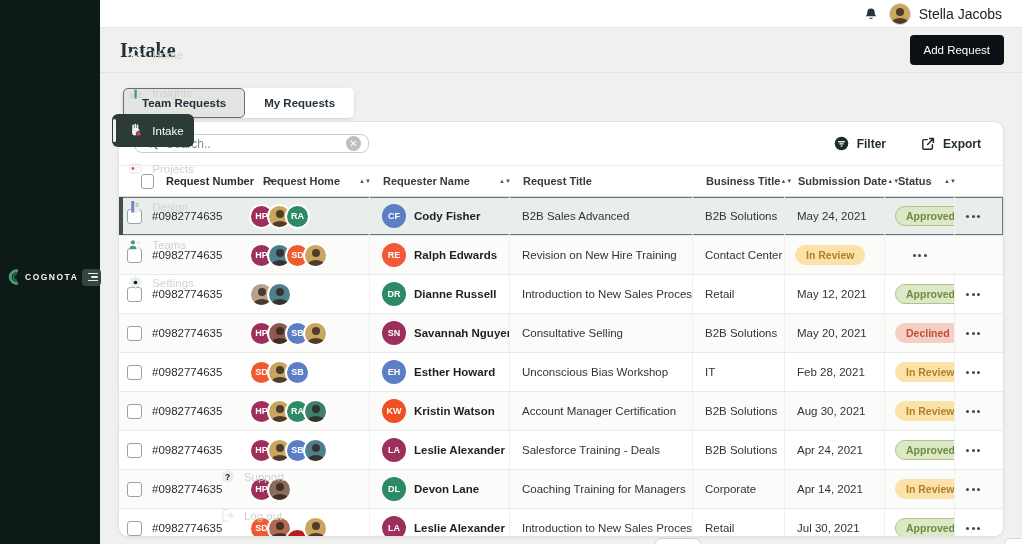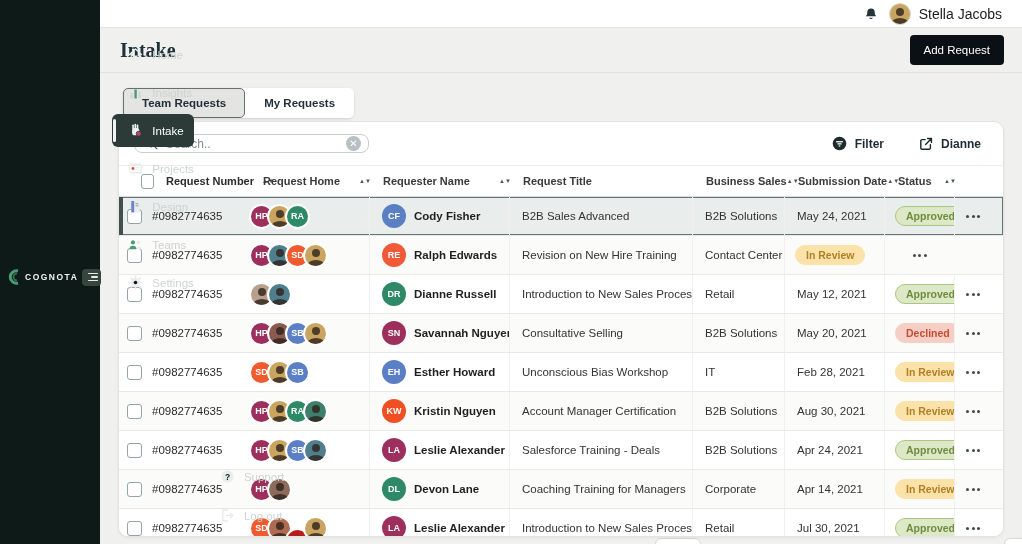--- a/index.html
+++ b/index.html
@@ -321,21 +321,21 @@
         </span>
         <span>Filter</span>
       </span>
       <span class="tool-btn">
         <span>
           <svg width="16" height="16" viewBox="0 0 20 20">
               <path d="M9 4.5 H5 a1.5 1.5 0 0 0 -1.5 1.5 V15 a1.5 1.5 0 0 0 1.5 1.5 H14 a1.5 1.5 0 0 0 1.5 -1.5 V11" stroke="#1d2b2b" stroke-width="1.8" fill="none" stroke-linecap="round"></path>
               <path d="M9.5 10.5 L16.5 3.5 M12 3.2 H16.8 V8" stroke="#1d2b2b" stroke-width="1.8" fill="none" stroke-linecap="round" stroke-linejoin="round"></path>
             </svg>
         </span>
-        <span>Dianne</span>
+        <span>Export</span>
       </span>
     </div>
   </div>
 
   <div class="thead">
     <span class="hcell">
         <span class="checkbox"></span>
       </span>
     <span class="hcell c-num">
         <span>Request  Number</span>
@@ -346,21 +346,21 @@
         <span class="sort">▲▼</span>
       </span>
     <span class="hcell">
         <span>Requester  Name</span>
         <span class="sort">▲▼</span>
       </span>
     <span class="hcell">
         <span>Request  Title</span>
       </span>
     <span class="hcell">
-        <span>Business Sales</span>
+        <span>Business Title</span>
         <span class="sort">▲▼</span>
       </span>
     <span class="hcell">
         <span>Submission Date</span>
         <span class="sort">▲▼</span>
       </span>
     <span class="hcell">
         <span>Status</span>
         <span class="sort">▲▼</span>
       </span>
@@ -554,21 +554,21 @@
     <span class="cell c-owners">
           <span class="avatars">
             <span class="avatar" style="background: rgb(156, 47, 91);">HP</span>
             <span class="avatar photo" style="background: rgb(201, 165, 95);"></span>
             <span class="avatar" style="background: rgb(46, 138, 102);">RA</span>
             <span class="avatar photo" style="background: rgb(61, 127, 106);"></span>
           </span>
         </span>
     <span class="cell c-req">
       <span class="avatar req-avatar" style="background: rgb(240, 78, 35);">KW</span>
-      <span class="req-name">Kristin Nguyen</span>
+      <span class="req-name">Kristin Watson</span>
     </span>
     <span class="cell c-title">
           <span>Account Manager Certification</span>
         </span>
     <span class="cell c-unit">
           <span>B2B Solutions</span>
         </span>
     <span class="cell c-date">
           <span>Aug 30, 2021</span>
         </span>

